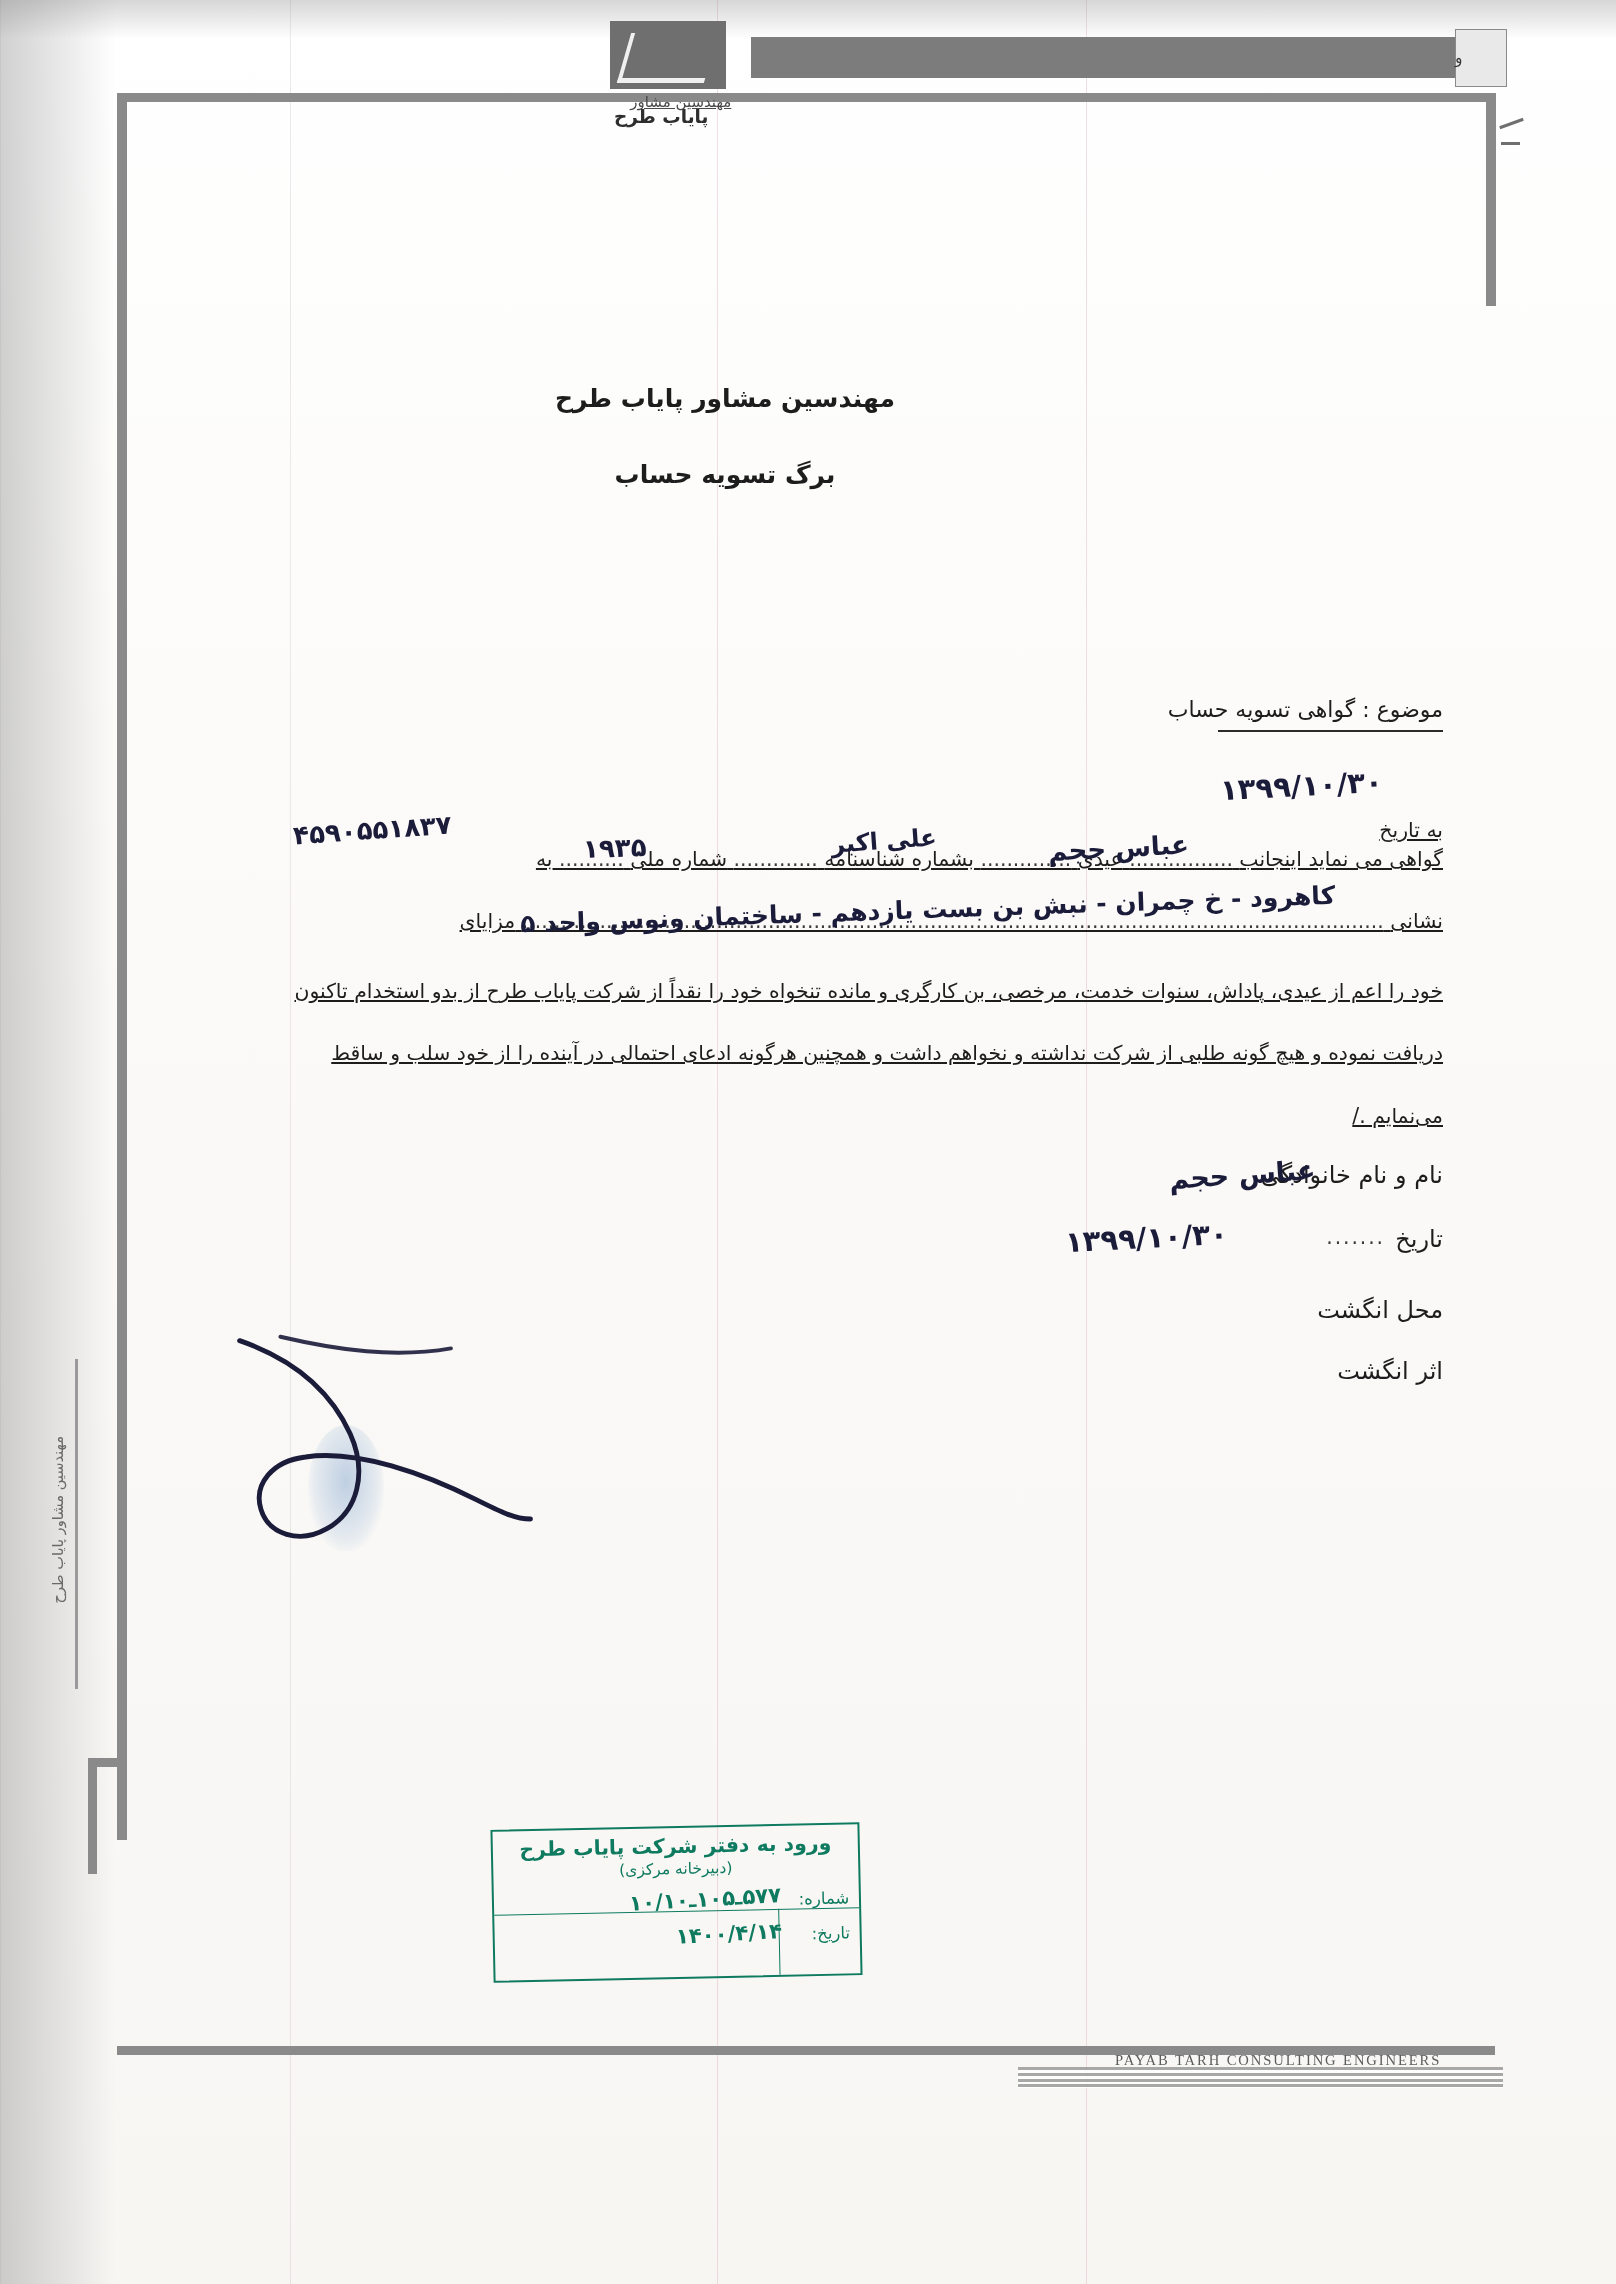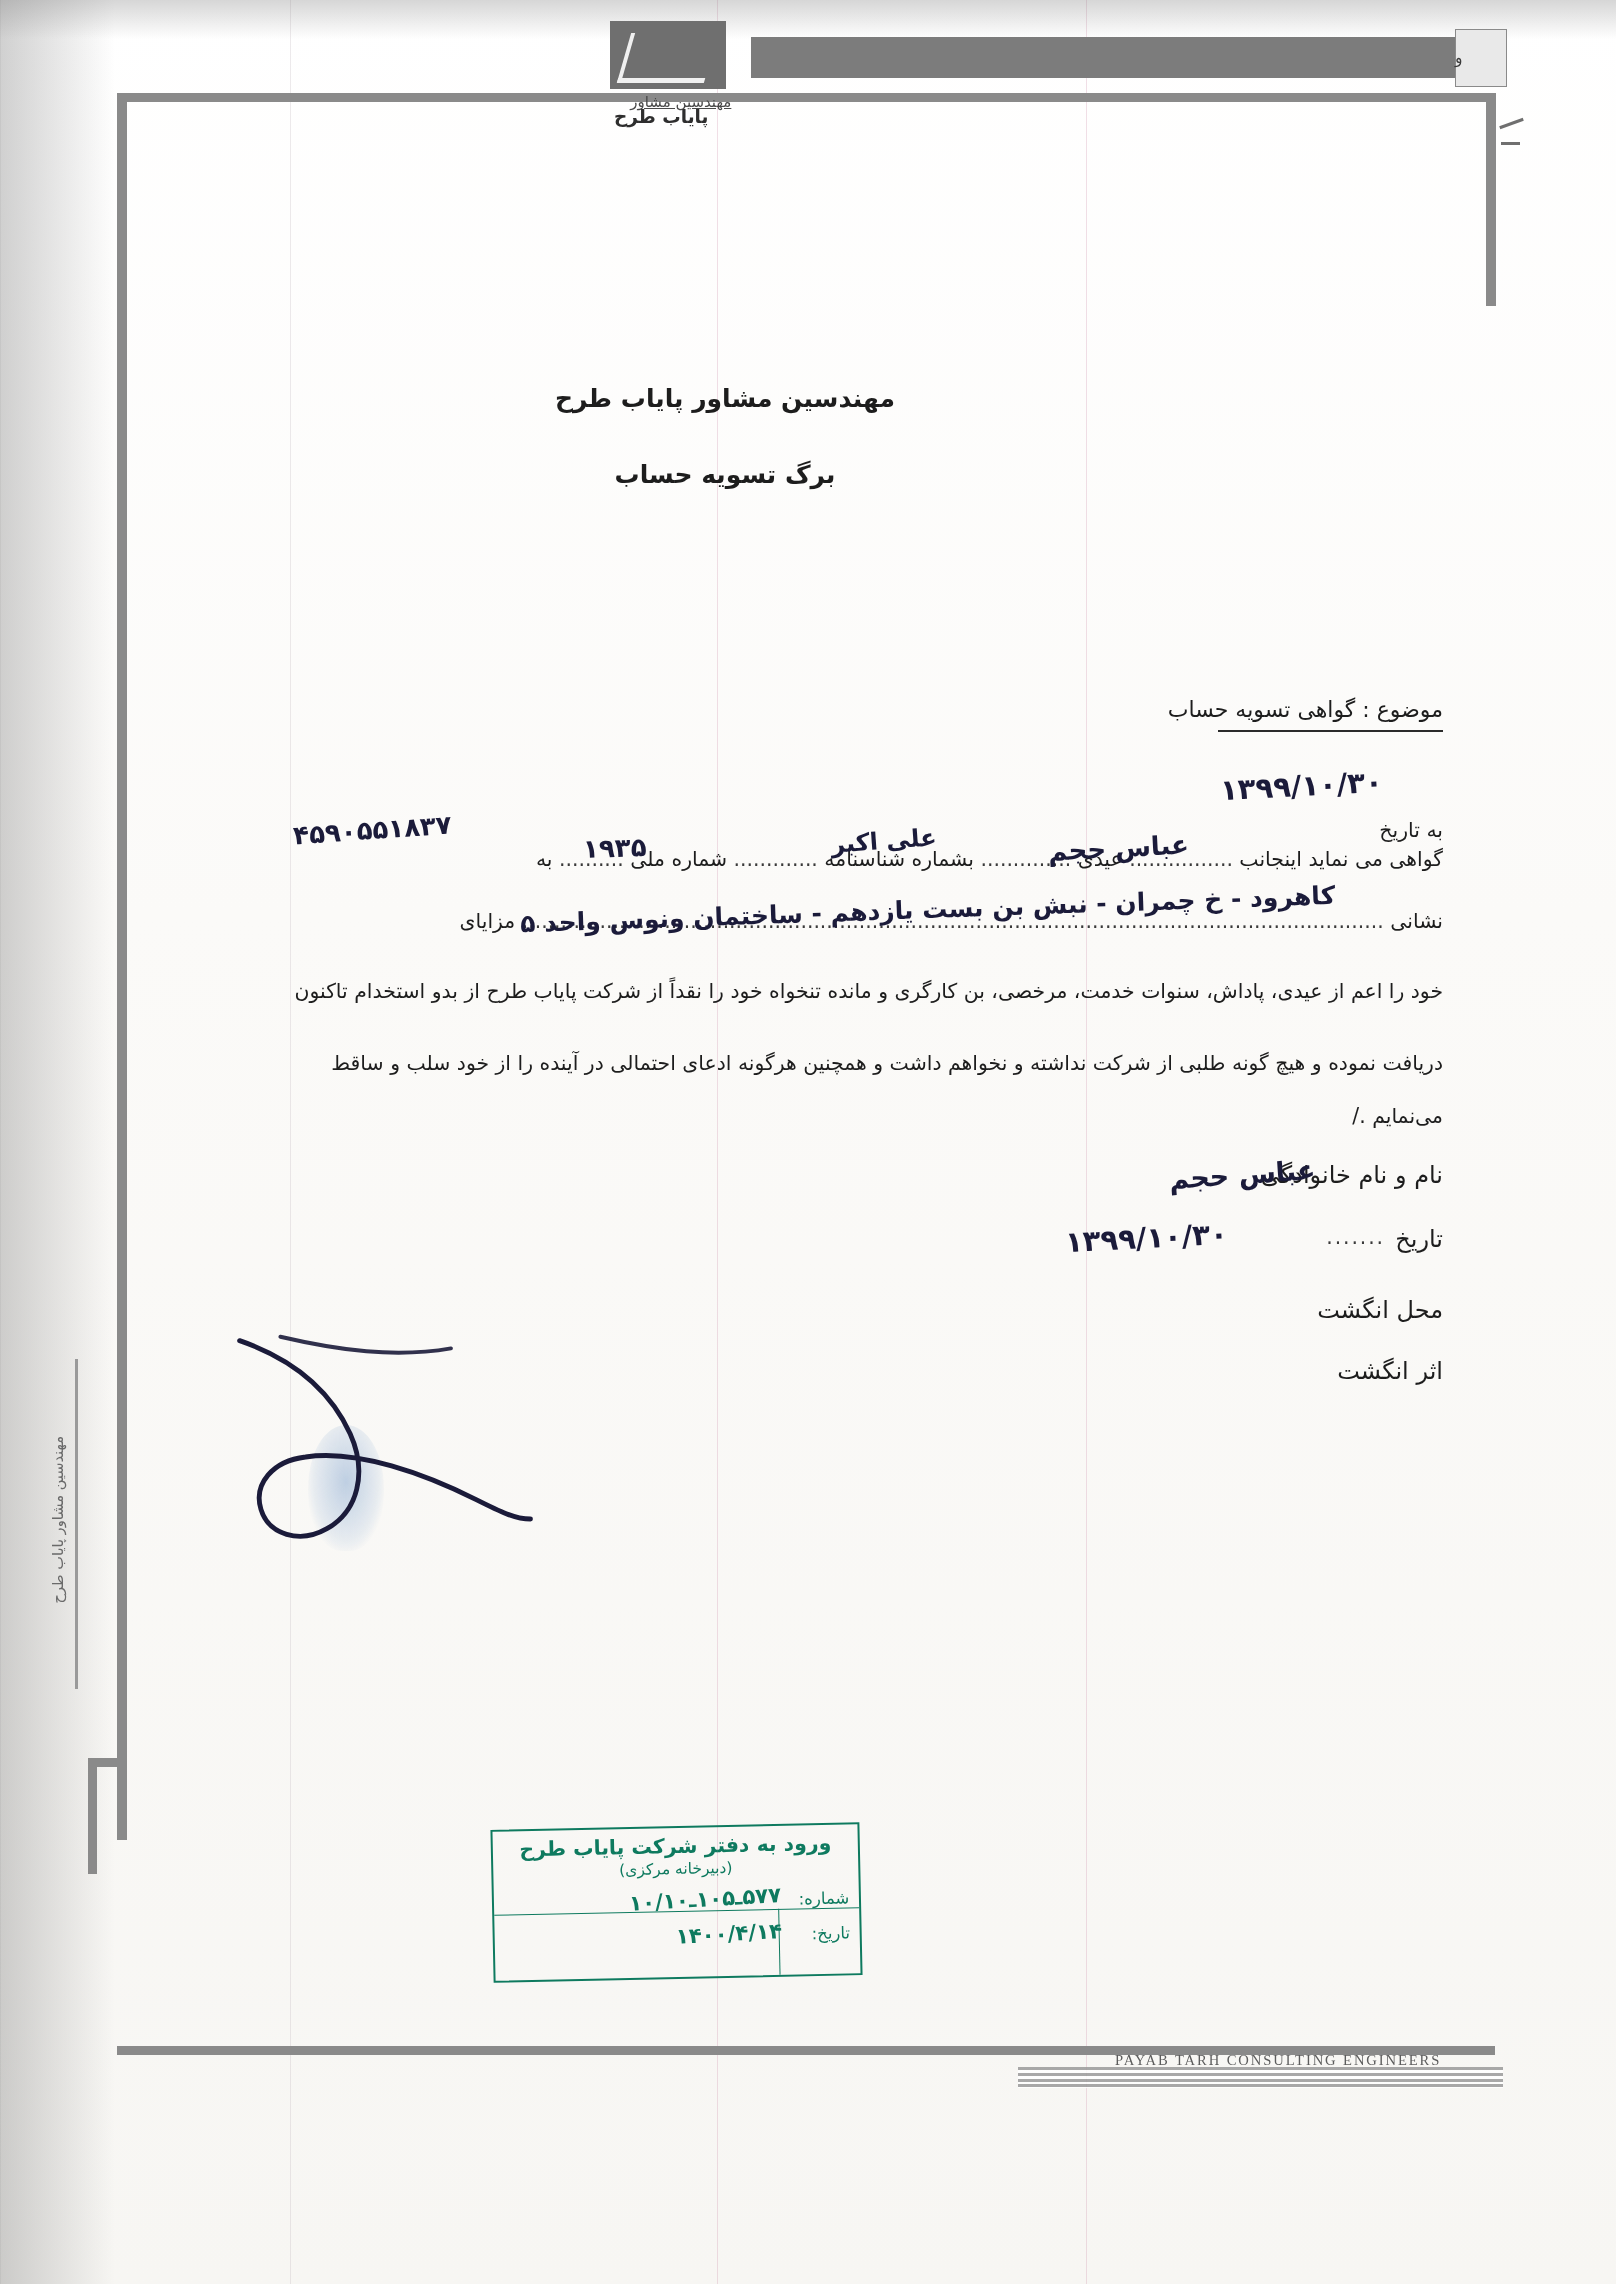--- a/index.html
+++ b/index.html
@@ -189,40 +189,40 @@
     right: 173px; top: 730px;
     width: 225px; height: 1.9px;
     background: #2b2b2b;
   }
 
   .para {
     position: absolute;
     font-size: 20.4px;
     color: #1d1d1d;
     line-height: 1.9;
+    text-decoration: underline;
   }
   .line-date {
     right: 173px; top: 811px;
   }
   .line-1 {
     right: 173px; top: 840px;
     width: 1291px;
   }
   .line-2 {
     right: 173px; top: 902px;
     width: 1291px;
   }
   .line-3 {
     right: 173px; top: 972px;
     width: 1291px;
   }
   .line-4 {
     right: 173px; top: 1034px;
     width: 1291px;
-    margin-top: 10px;
   }
   .line-5 {
     right: 173px; top: 1097px;
     width: 1291px;
   }
 
   .dots { letter-spacing: 1.9px; color: #3a3a3a; }
   .hand-abs {
     position: absolute;
     font-family: "DejaVu Sans", sans-serif;

